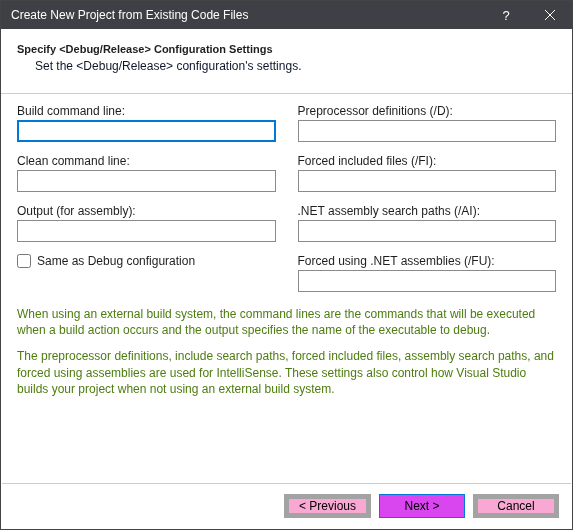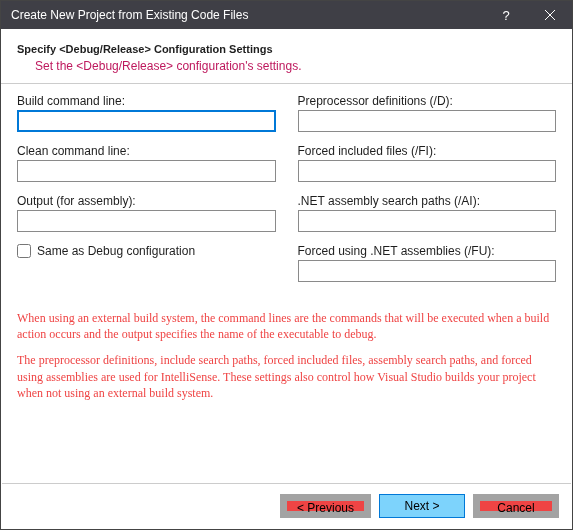--- a/index.html
+++ b/index.html
@@ -36,22 +36,22 @@
   .titlebar .tbtn svg { stroke: #fff; }
   .content { padding: 14px 16px 0 16px; }
   .heading {
     font-size: 11px;
     font-weight: 600;
     margin-bottom: 4px;
   }
   .subheading {
     font-size: 12px;
     margin-left: 18px;
-    color: #be185d;
-    margin-bottom: 10px;
+    color: #0f172a;
+    margin-bottom: 20px;
   }
   .divider { border: none; border-top: 1px solid #ccc; margin: 0 -16px 10px -16px; }
   .question {
     font-weight: 600;
     font-size: 12px;
     margin-bottom: 10px;
   }
   .grid {
     display: grid;
     grid-template-columns: 1fr 1fr;
@@ -81,49 +81,48 @@
   .checkbox-row {
     display: flex;
     align-items: center;
     gap: 6px;
   }
   .checkbox-row input[type="checkbox"] {
     width: 14px; height: 14px;
   }
   .desc {
     font-size: 12px;
-    color: #ef4444;
-    margin-top: 20px;
+    color: #4d7c0f;
+    margin-top: 6px;
     line-height: 1.35;
-    font-family: Liberation Serif, serif;
   }
   .desc p { margin-bottom: 10px; }
   .footer {
     position: absolute;
     left: 1px; right: 1px; bottom: 1px;
     border-top: 1px solid #ccc;
     padding: 10px 12px;
     display: flex;
     justify-content: flex-end;
     gap: 8px;
     background: #fff;
   }
   .footer button {
     min-width: 86px;
     height: 24px;
-    background: #ef4444;
-    border: 7px solid #a3a3a3;
+    background: #f9a8d4;
+    border: 5px solid #a3a3a3;
     font-family: inherit;
     font-size: 12px;
     cursor: default;
     padding: 0 10px;
   }
   .footer button.primary {
     border: 1px solid #0078d7;
-    background: #7dd3fc;
+    background: #d946ef;
   }
   .window { position: relative; width: 100%; height: 100%; }
 </style>
 </head>
 <body>
 <div class="window">
 
 <div class="titlebar">
   <span class="title">Create New Project from Existing Code Files</span>
   <div class="tbtn">

